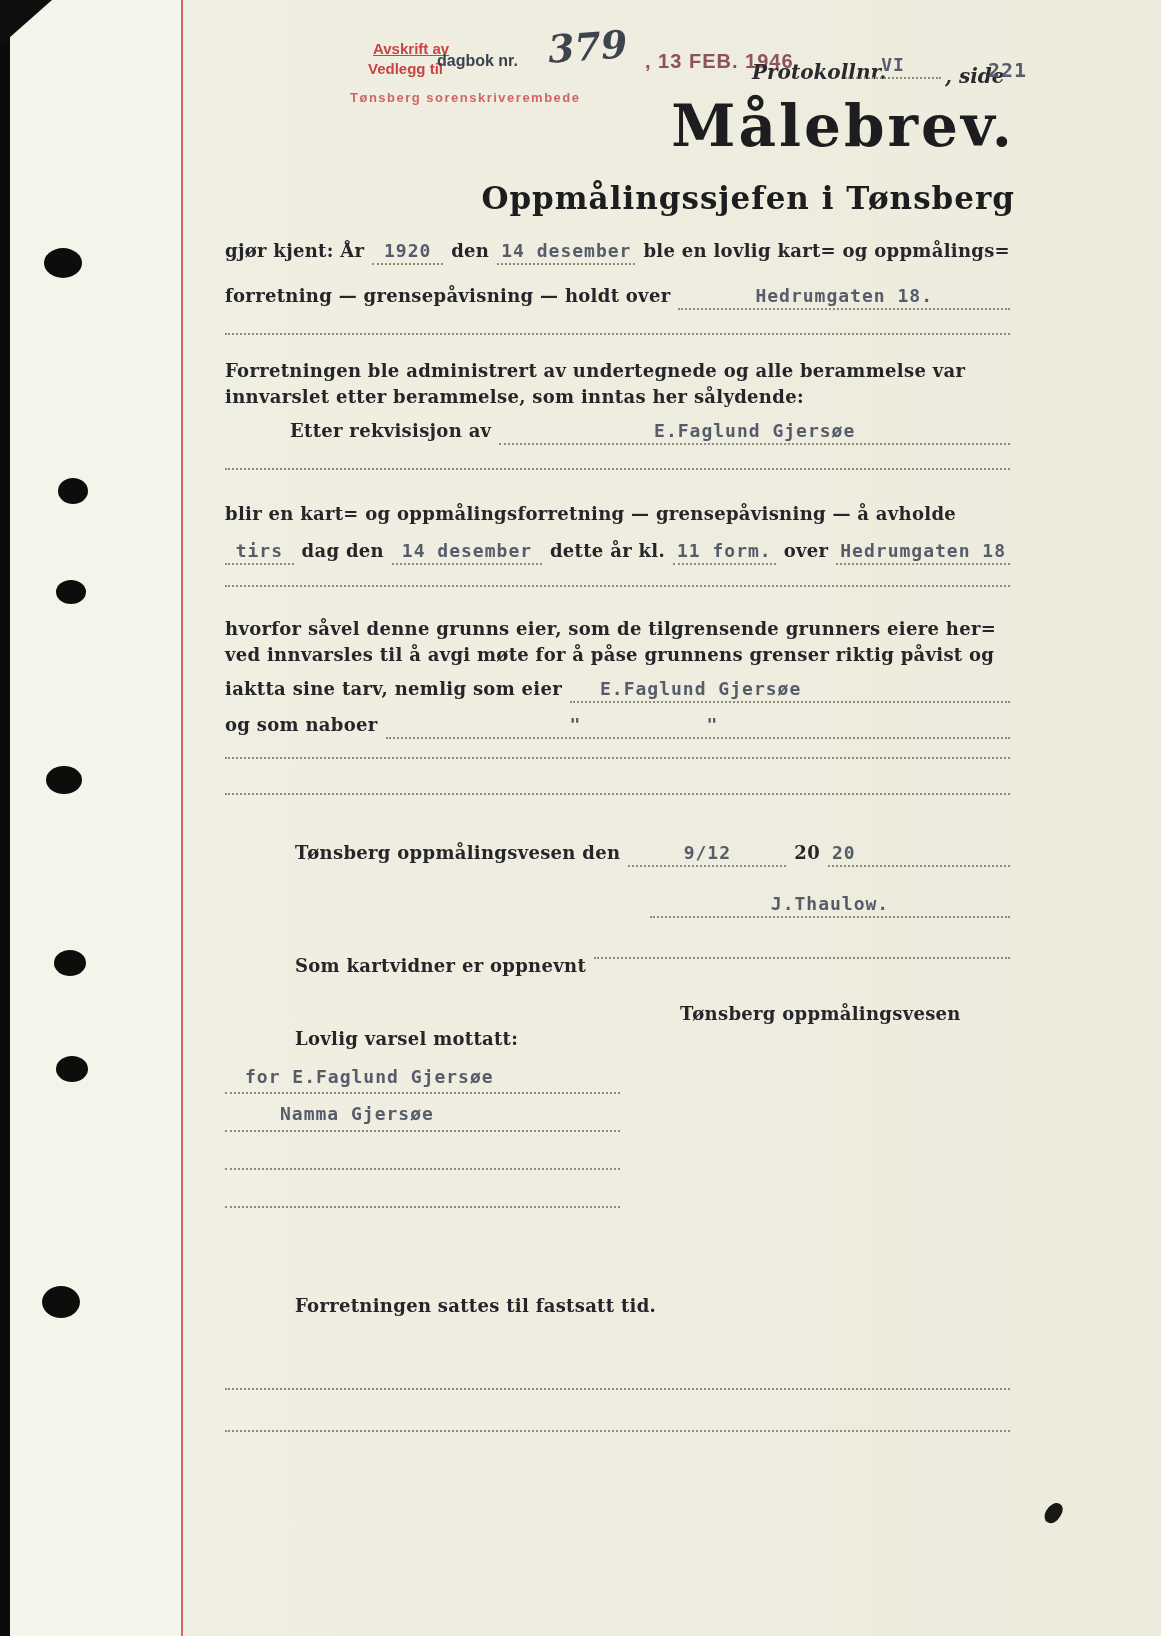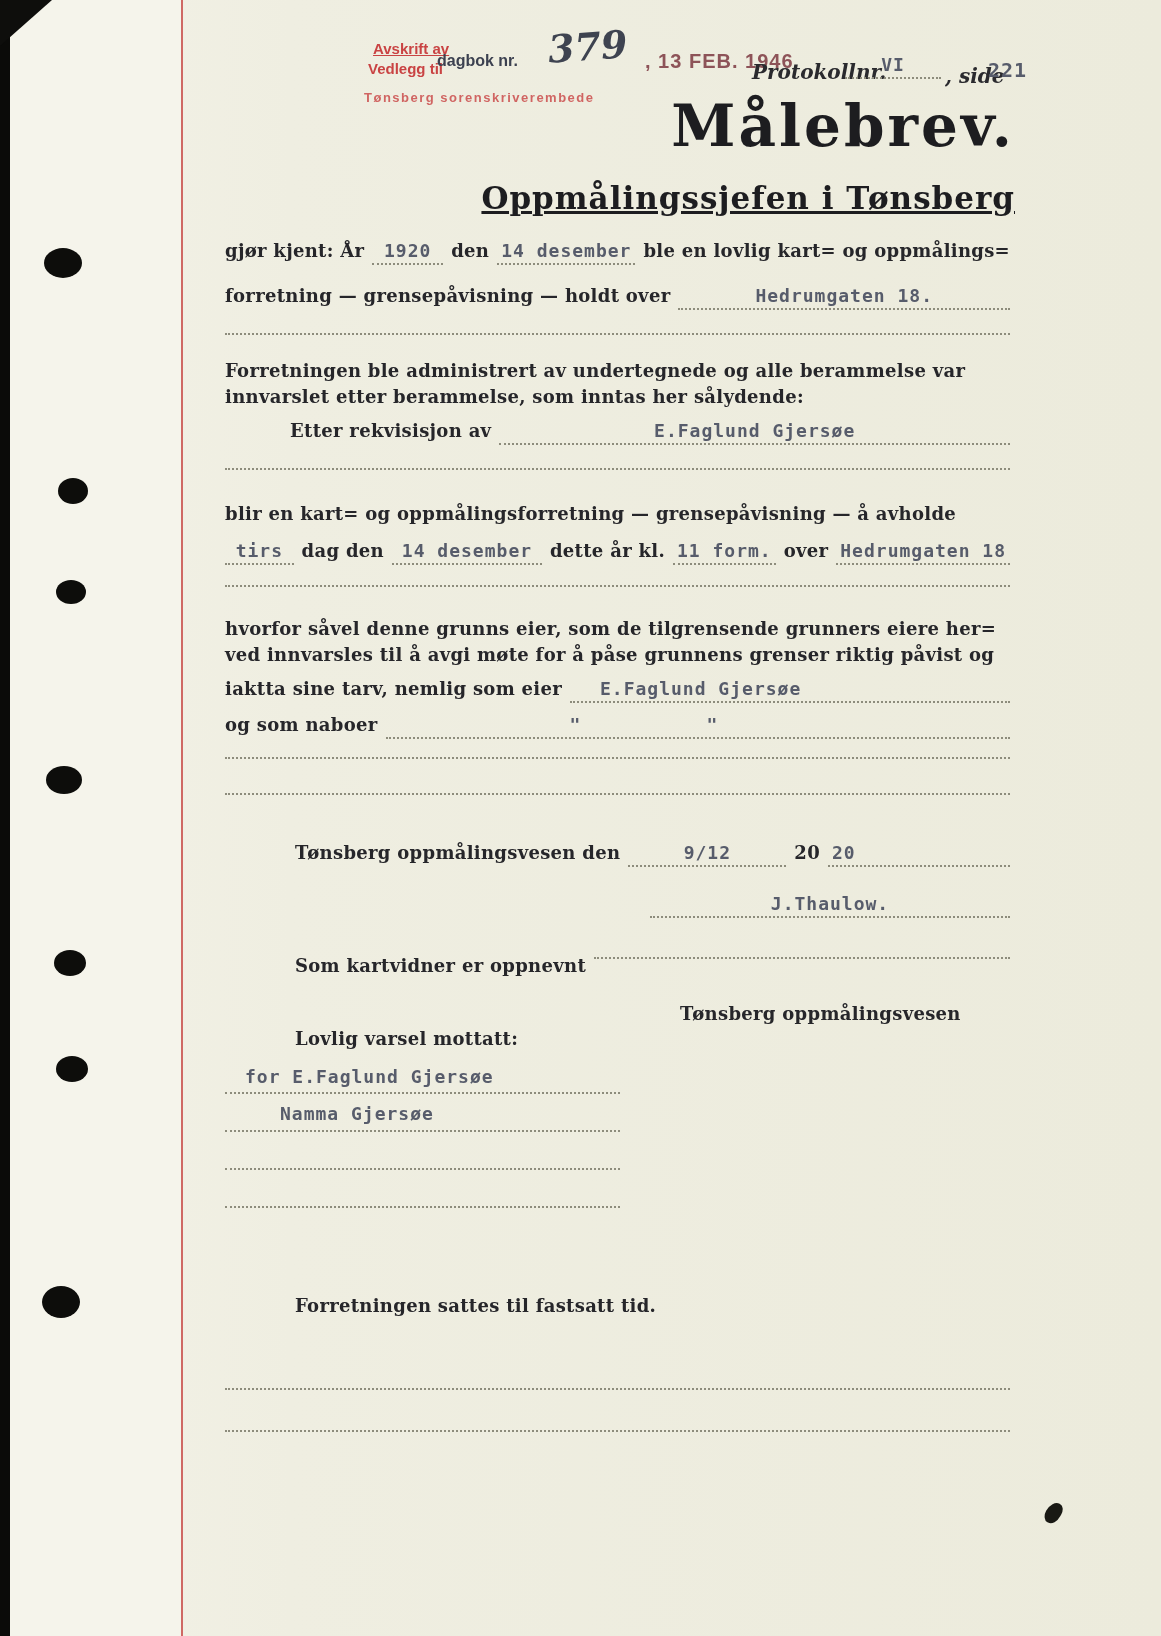--- a/index.html
+++ b/index.html
@@ -50,35 +50,35 @@
   <div class="hole" style="left:44px;top:248px;width:38px;height:30px;"></div>
   <div class="hole" style="left:58px;top:478px;width:30px;height:26px;"></div>
   <div class="hole" style="left:56px;top:580px;width:30px;height:24px;"></div>
   <div class="hole" style="left:46px;top:766px;width:36px;height:28px;"></div>
   <div class="hole" style="left:54px;top:950px;width:32px;height:26px;"></div>
   <div class="hole" style="left:56px;top:1056px;width:32px;height:26px;"></div>
   <div class="hole" style="left:42px;top:1286px;width:38px;height:32px;"></div>
 
   <div class="abs stamp-red" style="left:373px;top:40px;font-size:15px;text-decoration:underline;">Avskrift av</div>
   <div class="abs stamp-red" style="left:368px;top:60px;font-size:15px;">Vedlegg til</div>
-  <div class="abs stamp-red" style="left:364px;top:90px;font-size:13px;letter-spacing:1.5px;filter:blur(.6px);opacity:.8;">Tønsberg sorenskriverembede</div>
+  <div class="abs stamp-red" style="left:350px;top:90px;font-size:13px;letter-spacing:1.5px;filter:blur(.6px);opacity:.8;">Tønsberg sorenskriverembede</div>
 
   <div class="abs" style="left:437px;top:52px;font-family:'Liberation Sans',sans-serif;font-weight:700;font-size:16px;color:#3c4150;">dagbok nr.</div>
   <div class="abs hand" style="left:548px;top:24px;">379</div>
   <div class="abs datestamp" style="left:645px;top:50px;">, 13 FEB. 1946</div>
 
   <div class="abs printed-it" style="left:752px;top:60px;">Protokollnr.</div>
   <div class="abs fill" style="left:845px;top:54px;width:88px;">
     <span class="typed">VI</span>
   </div>
   <div class="abs printed-it" style="left:945px;top:64px;">, side</div>
   <div class="abs typed" style="left:988px;top:58px;font-size:20px;">221</div>
 
   <div class="title" style="top:92px;font-size:58px;letter-spacing:3px;">Målebrev.</div>
-  <div class="title" style="top:180px;font-size:31px;letter-spacing:1px;text-decoration:underline;">Oppmålingssjefen i Tønsberg</div>
+  <div class="title" style="top:180px;font-size:31px;letter-spacing:1px;">Oppmålingssjefen i Tønsberg</div>
 
   <div class="line" style="left:225px;top:240px;width:785px;">
     <span class="printed">gjør kjent: År</span>
     <span class="fill" style="width:80px;">
       <span class="typed">1920</span></span>
     <span class="printed">den</span>
     <span class="fill" style="width:160px;">
       <span class="typed">14 desember</span></span>
     <span class="printed">ble en lovlig kart= og oppmålings=</span>
   </div>

